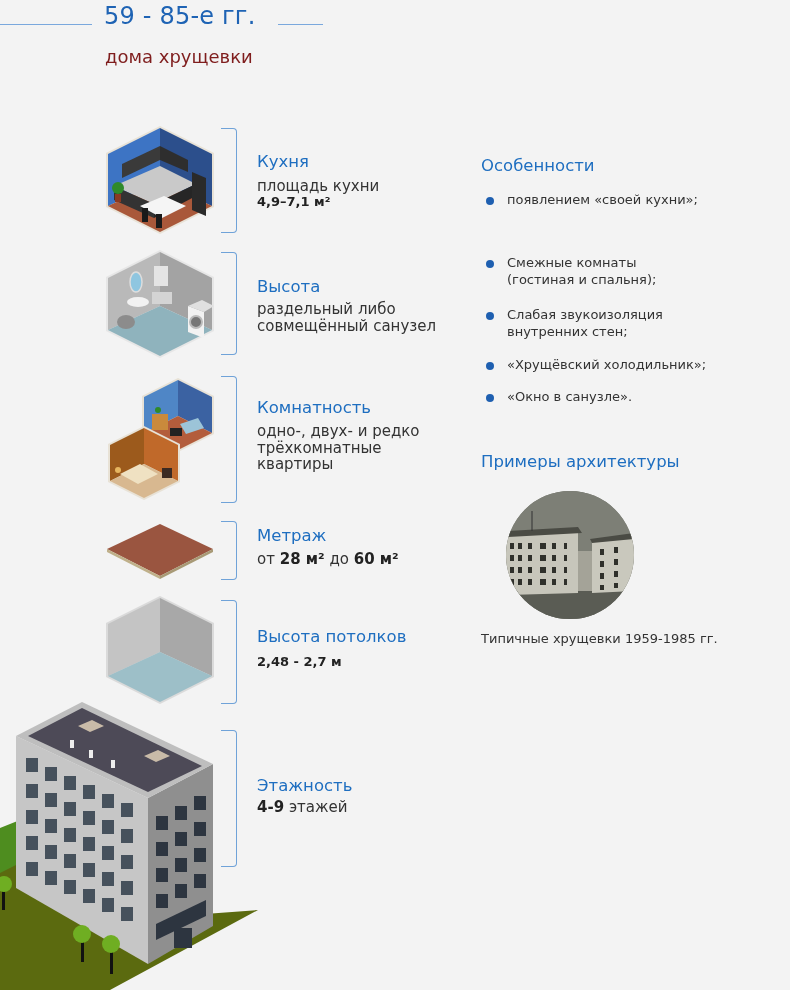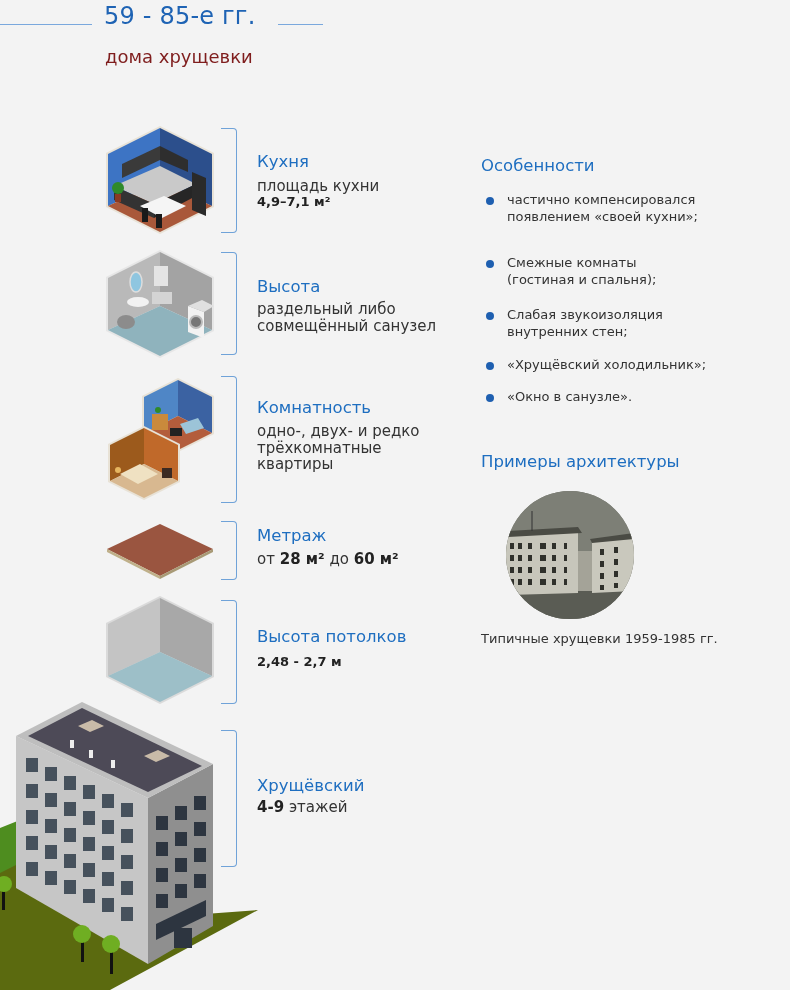--- a/index.html
+++ b/index.html
@@ -244,32 +244,31 @@
       <rect x="81" y="250" width="3" height="24" fill="#111"></rect>
       <circle cx="82" cy="246" r="9" fill="#6fae22"></circle>
       <rect x="110" y="260" width="3" height="26" fill="#111"></rect>
       <circle cx="111" cy="256" r="9" fill="#6fae22"></circle>
       <rect x="2" y="200" width="3" height="22" fill="#111"></rect>
       <circle cx="4" cy="196" r="8" fill="#6fae22"></circle>
     </g>
   </svg>
 </div>
 <div class="bracket" style="top:730px;height:135px;"></div>
-<div class="feat-title" style="top:776px;">Хрущёвский</div>
+<div class="feat-title" style="top:776px;">Этажность</div>
 <div class="feat-desc" style="top:799px;">
   <b>4-9</b>
   <span>этажей</span>
 </div>
 
 <div class="section-title" style="top:156px;">Особенности</div>
 
 <div class="bullet-item" style="top:192px;">
   <span class="bullet-dot"></span>
   <div class="bullet-text">
-    <div>частично компенсировался</div>
     <div>появлением «своей кухни»;</div>
   </div>
 </div>
 <div class="bullet-item" style="top:255px;">
   <span class="bullet-dot"></span>
   <div class="bullet-text">
     <div>Смежные комнаты</div>
     <div>(гостиная и спальня);</div>
   </div>
 </div>

